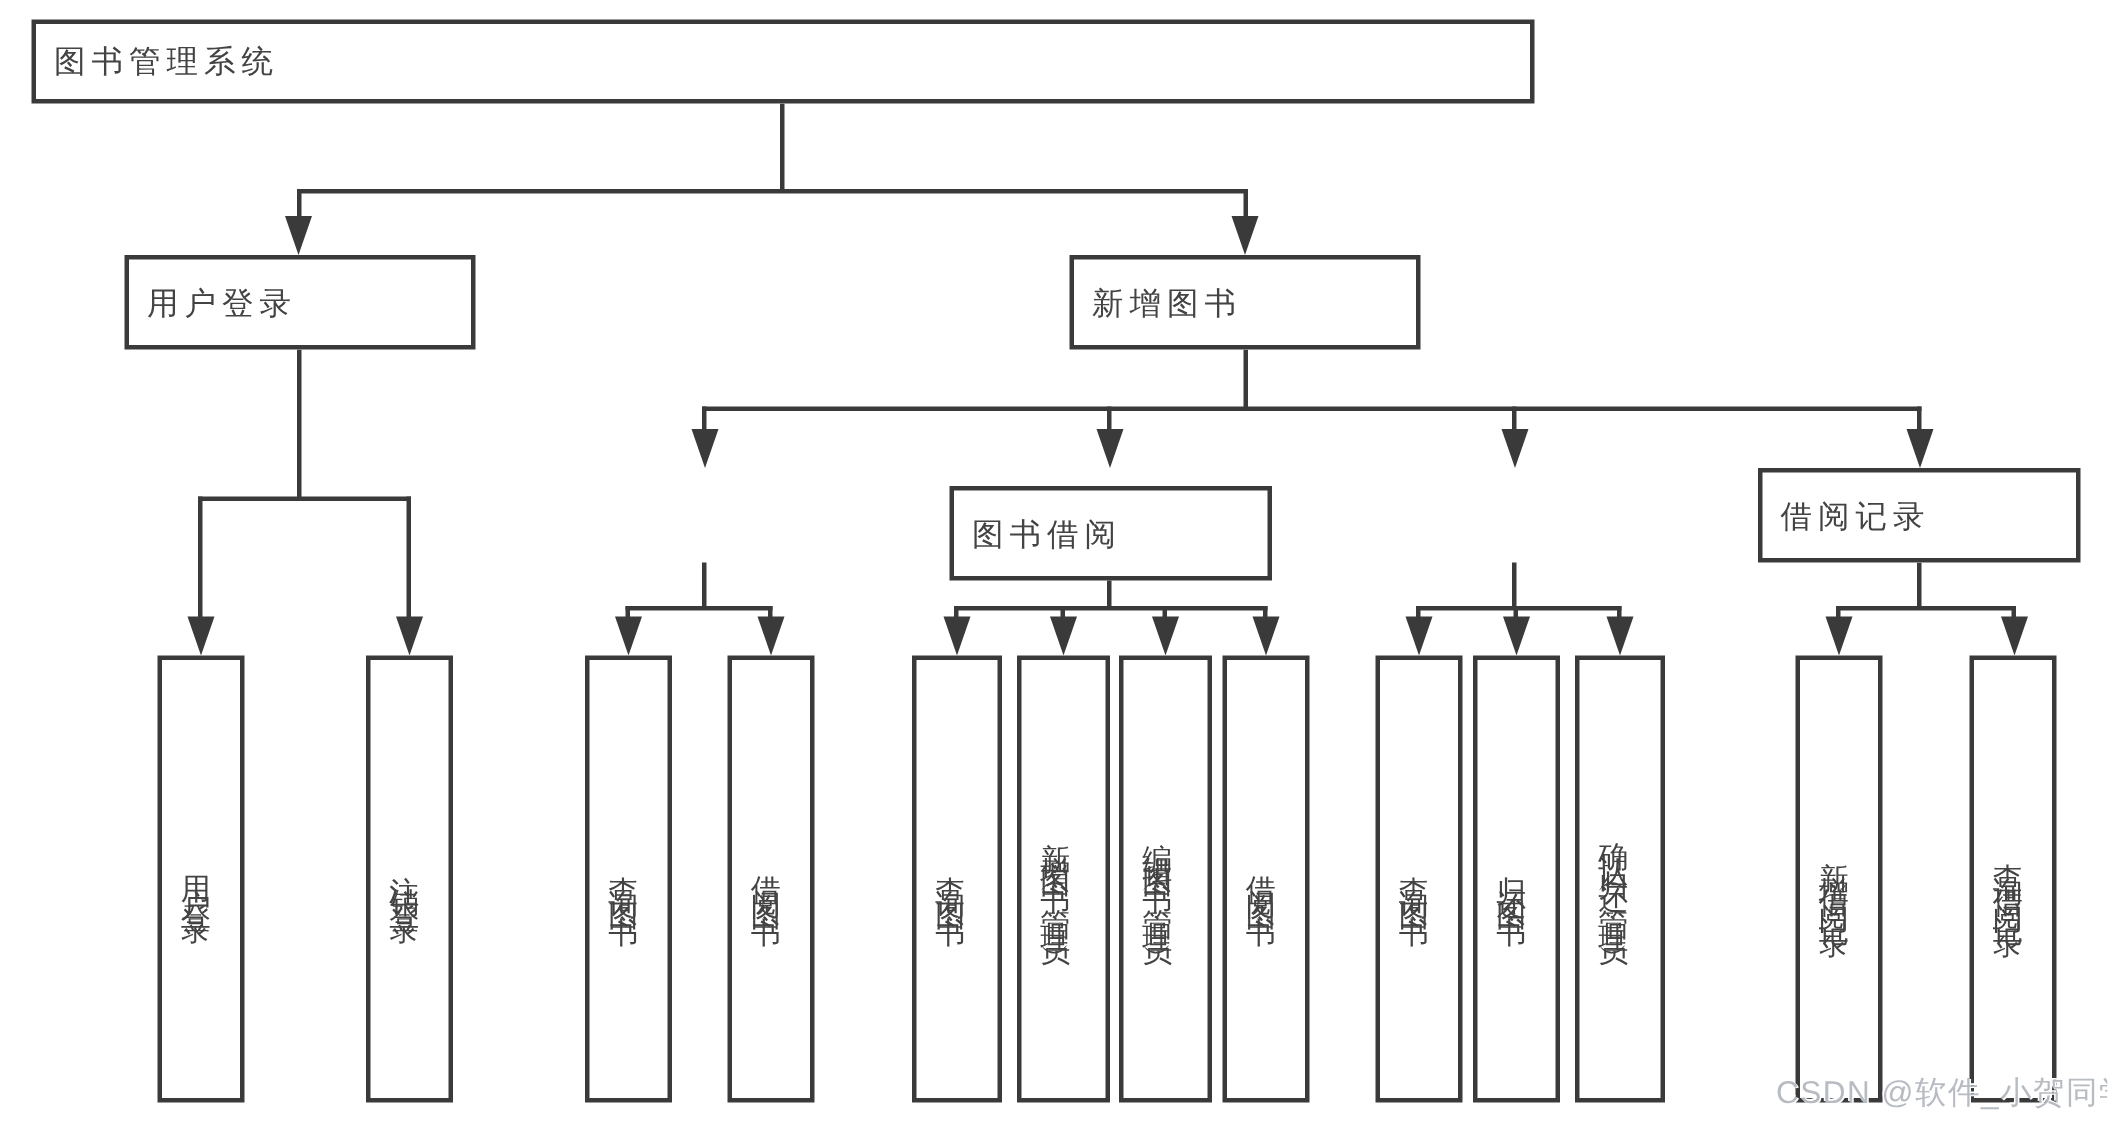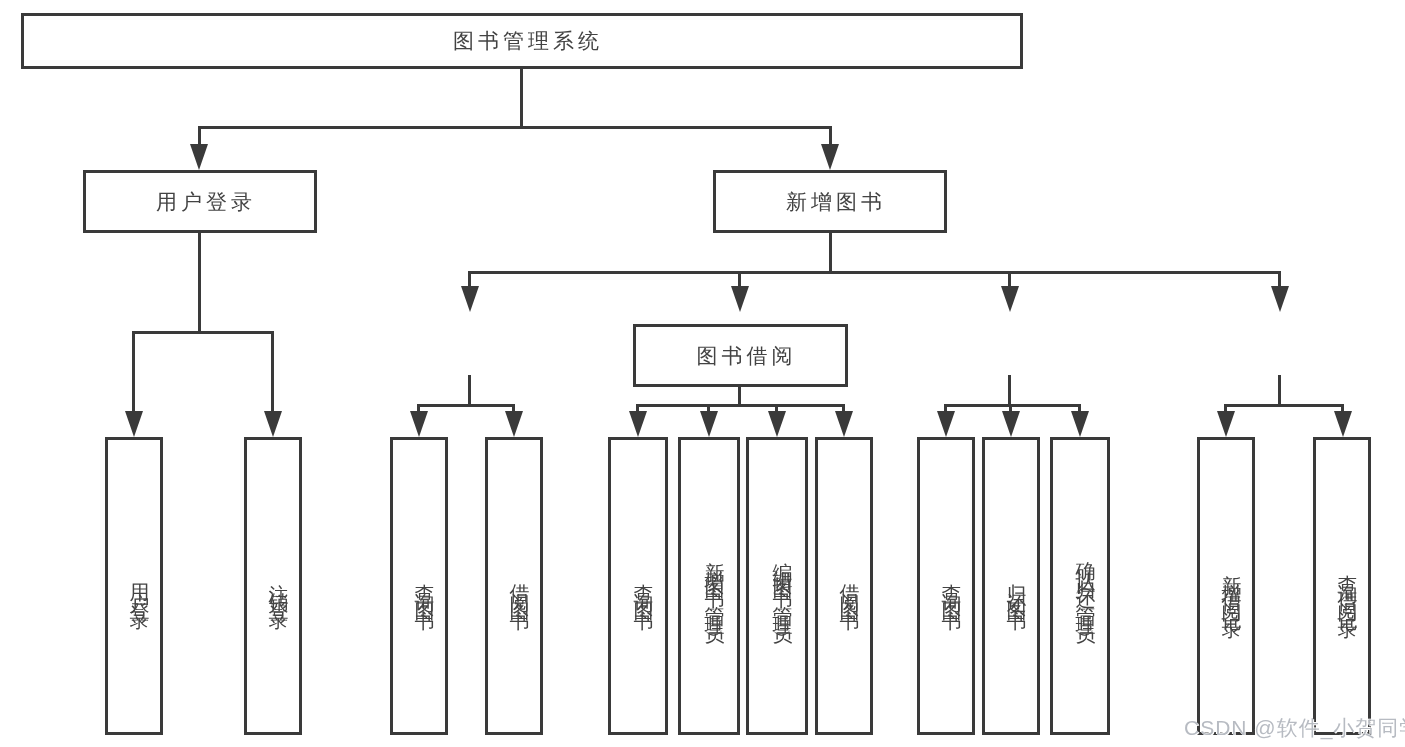--- a/index.html
+++ b/index.html
@@ -15,21 +15,20 @@
     font-family: "Liberation Sans", "DejaVu Sans", sans-serif;
     overflow: hidden;
   }
   .node {
     position: absolute;
     box-sizing: border-box;
     border: 3px solid var(--line-color, #3a3a3a);
     background: #ffffff;
     display: flex;
     align-items: center;
-    justify-content: center;
     color: var(--text-color, #404040);
     z-index: 2;
     padding-left: 12px;
   }
   .node.h .label {
     font-size: 21px;
     letter-spacing: 4px;
     white-space: nowrap;
   }
   .node.v .label {
@@ -108,20 +107,23 @@
     <div class="arrow" style="left:731px; top:286px"></div>
     <div class="line" style="left:1008px; top:271px; width:3px; height:19px"></div>
     <div class="arrow" style="left:1001px; top:286px"></div>
     <div class="line" style="left:1278px; top:271px; width:3px; height:19px"></div>
     <div class="arrow" style="left:1271px; top:286px"></div>
   </div>
 
   <div class="node h" style="left:633px; top:324px; width:215px; height:63px">
     <span class="label">图书借阅</span>
   </div>
+  <div class="node h" style="left:1172px; top:312px; width:215px; height:63px">
+    <span class="label">借阅记录</span>
+  </div>
 
   <div class="connector">
     <div class="line" style="left:468px; top:375px; width:3px; height:31px"></div>
     <div class="line" style="left:417px; top:404px; width:98px; height:3px"></div>
     <div class="line" style="left:417px; top:404px; width:3px; height:10px"></div>
     <div class="arrow" style="left:410px; top:411px"></div>
     <div class="line" style="left:512px; top:404px; width:3px; height:10px"></div>
     <div class="arrow" style="left:505px; top:411px"></div>
   </div>
 

